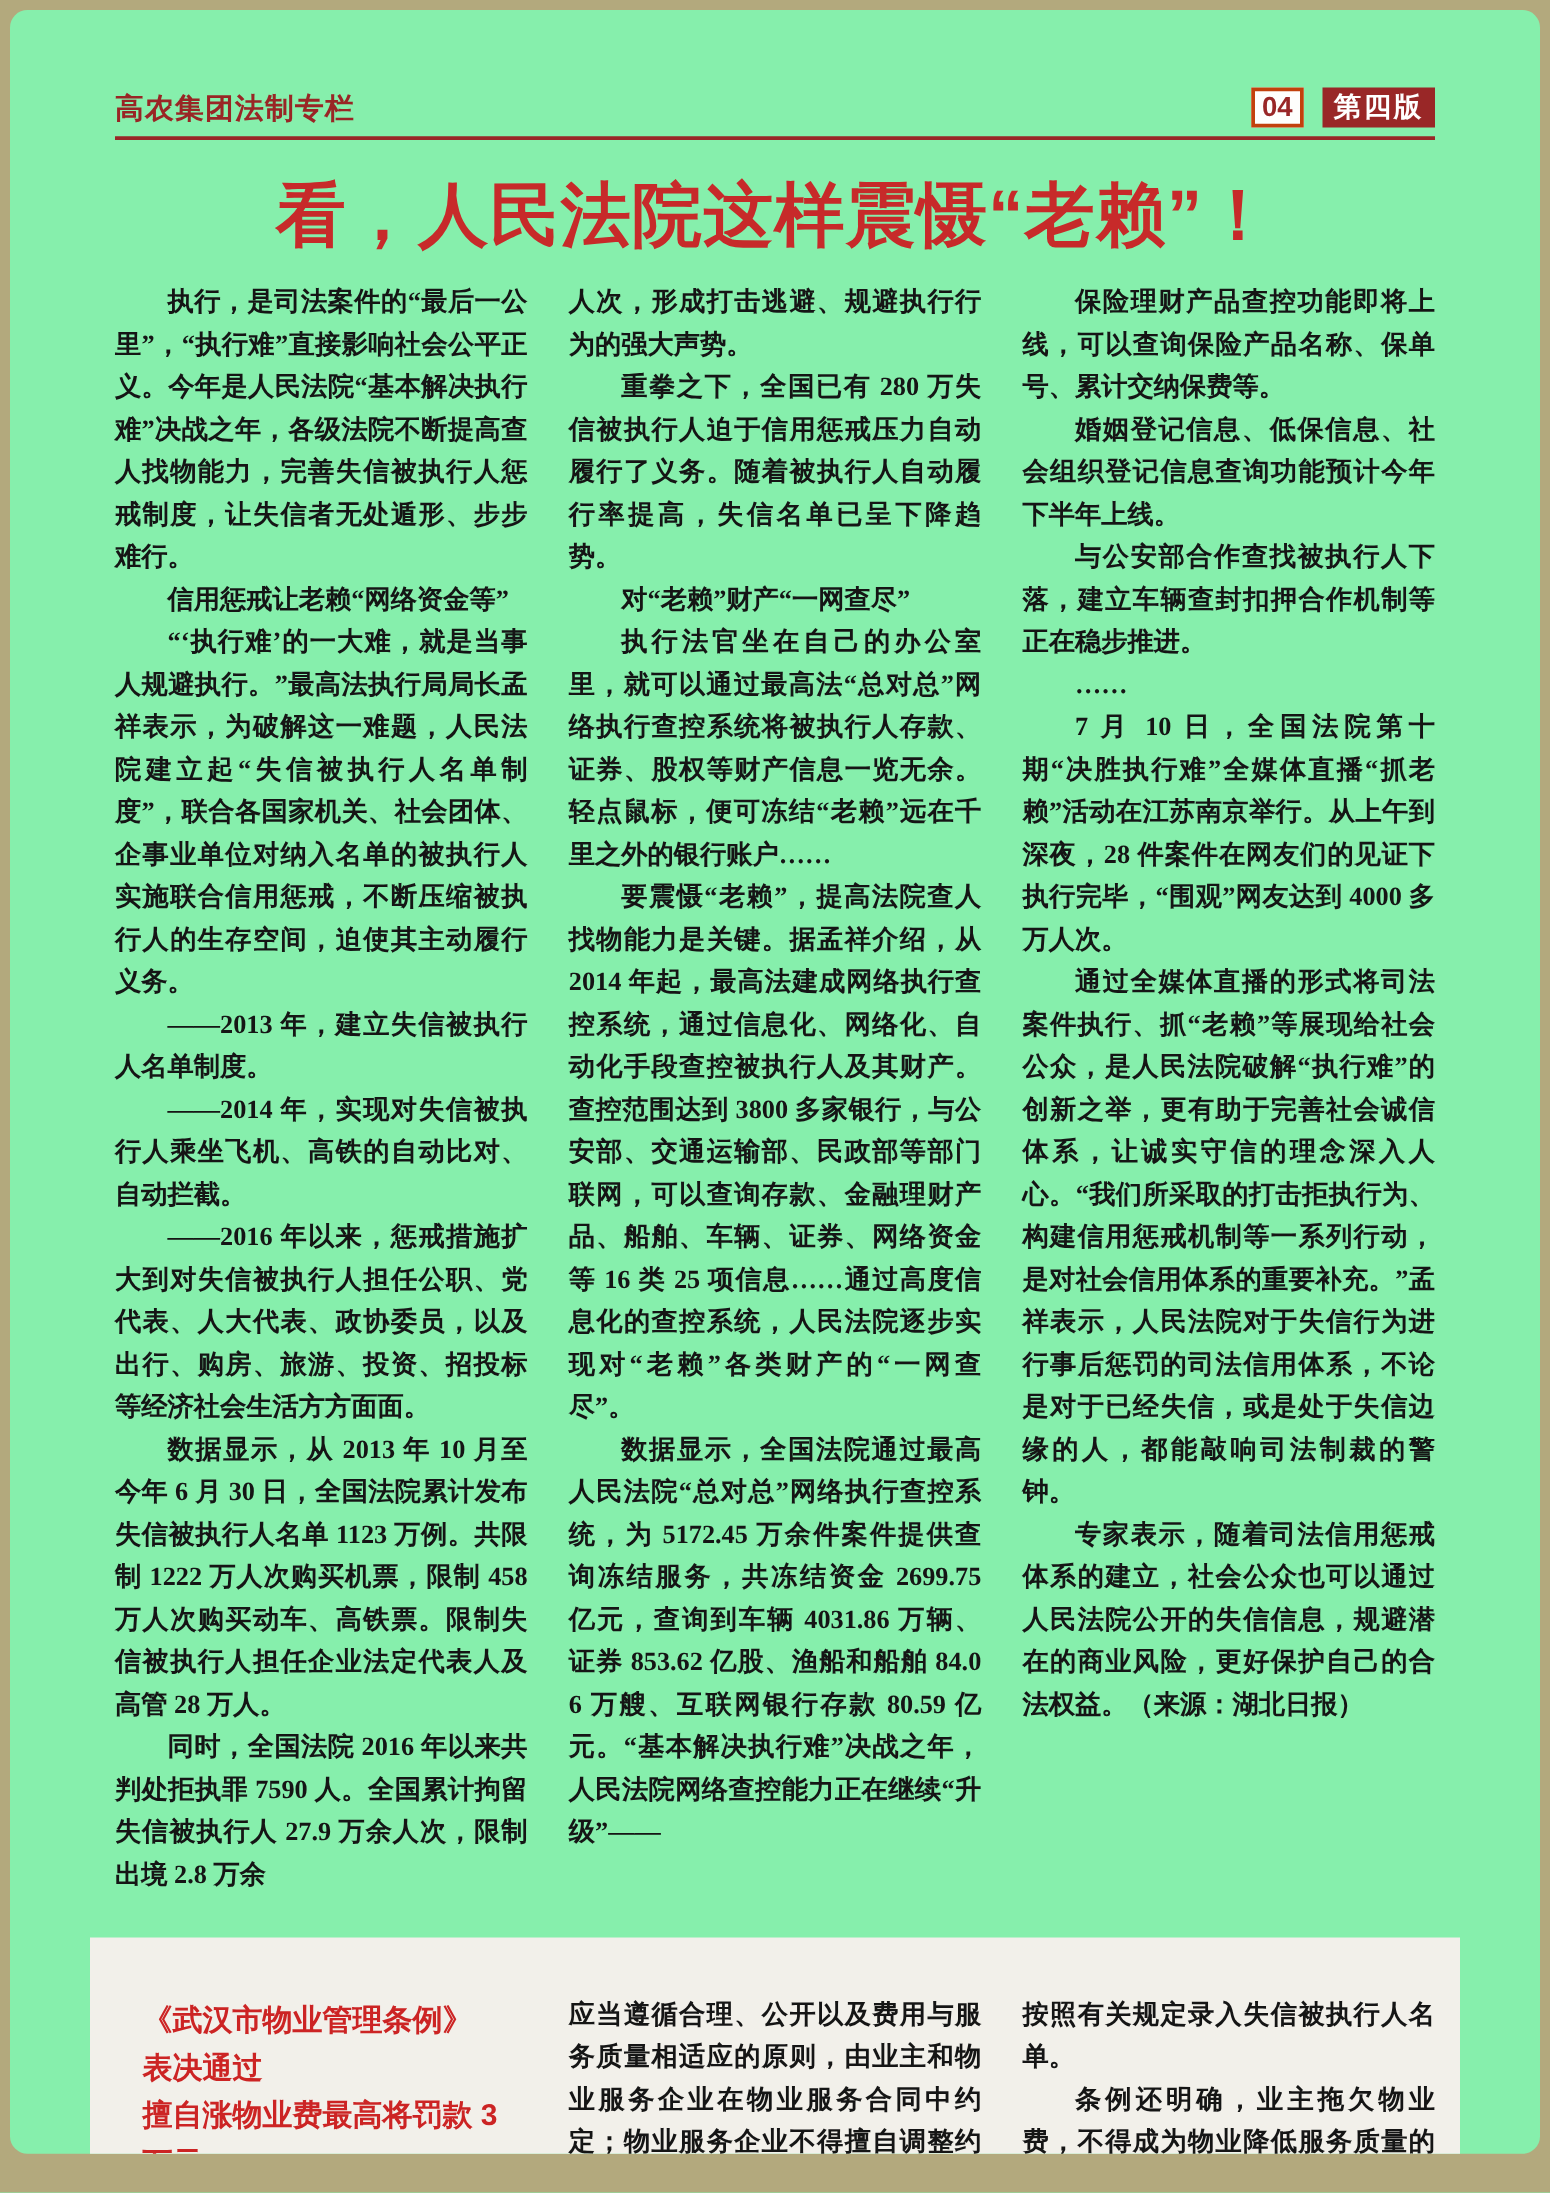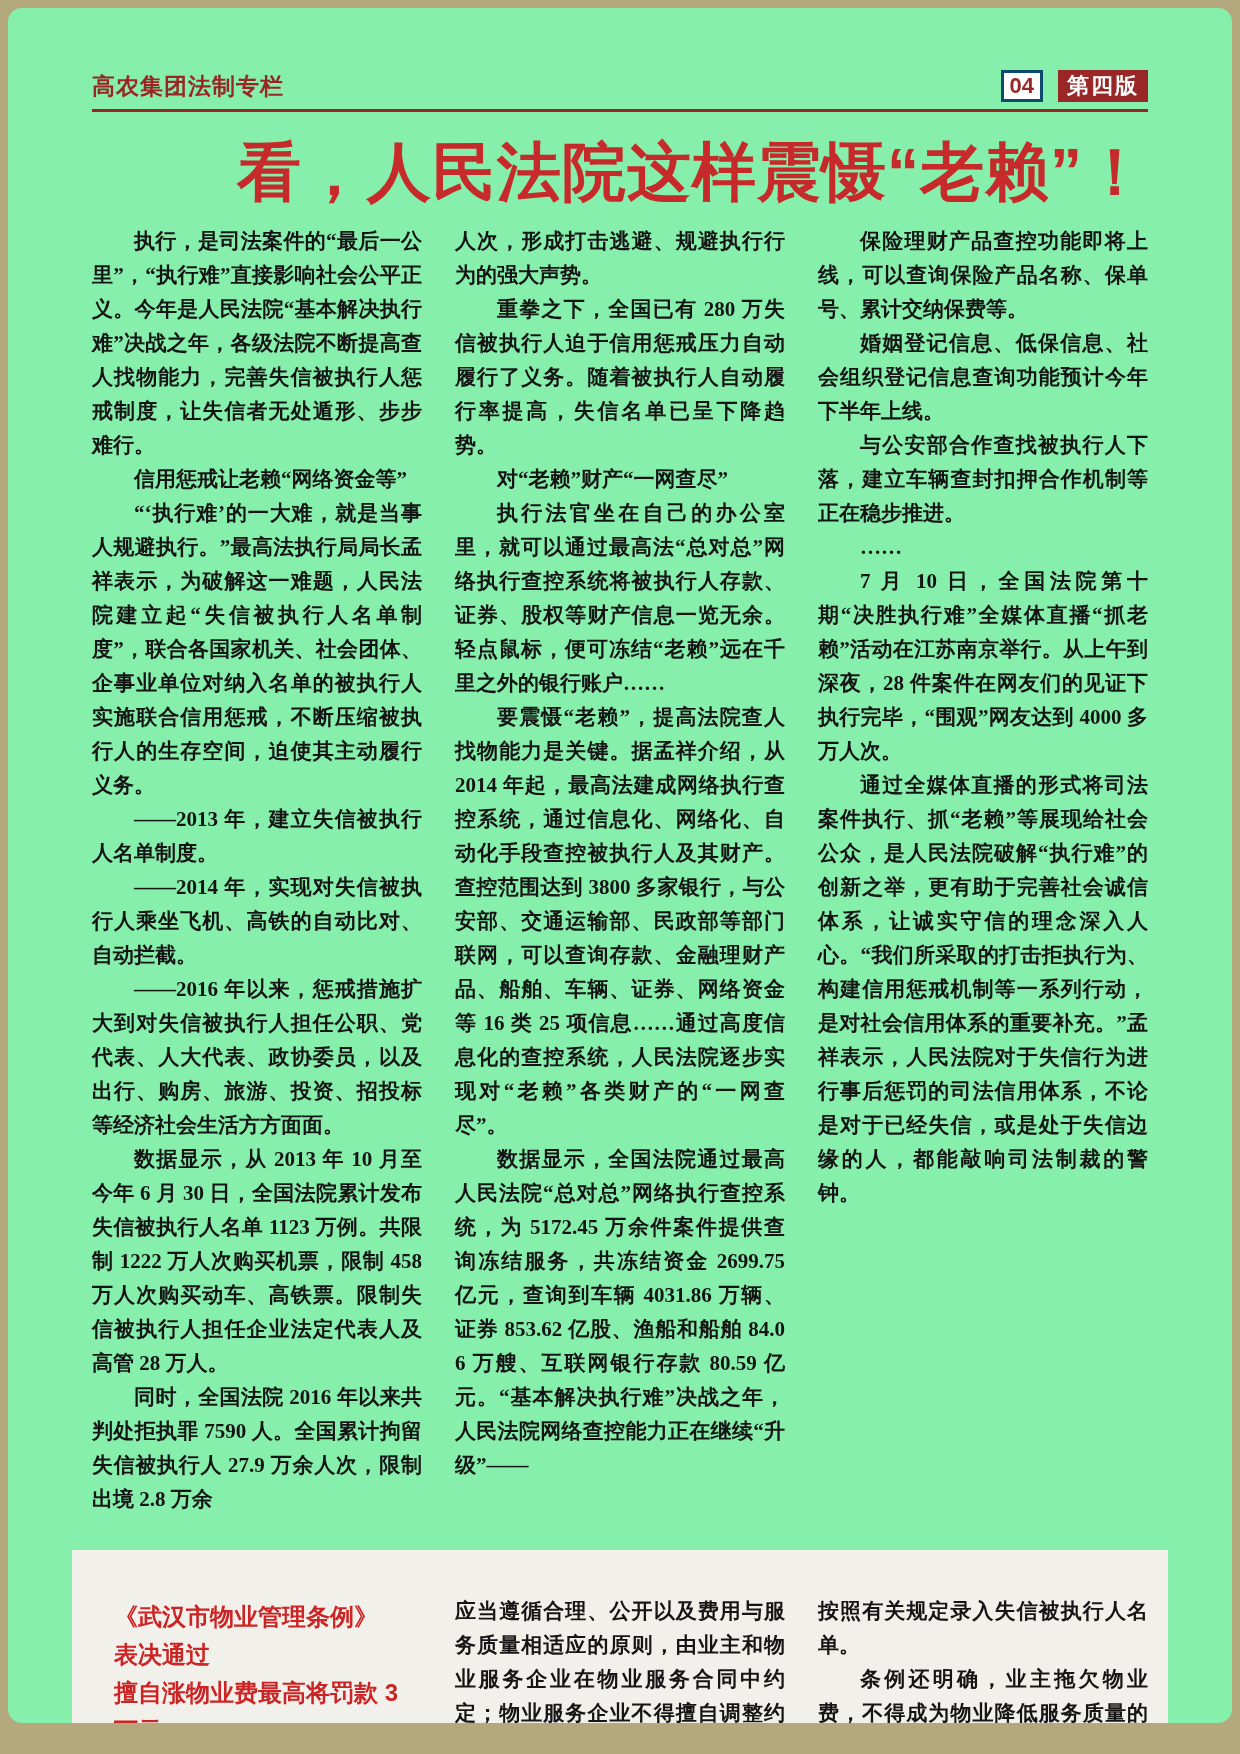--- a/index.html
+++ b/index.html
@@ -22,34 +22,34 @@
     border-bottom:3px solid #992727;
     padding-bottom:7px;position:relative;
   }
   .col-label{
     font-family:"Liberation Sans","DejaVu Sans",sans-serif;
     font-weight:bold;font-size:23px;color:#992525;letter-spacing:1px;
   }
   .badge{display:flex;align-items:stretch;}
   .num-box{
     font-family:"Liberation Sans","DejaVu Sans",sans-serif;
-    border:3px solid #0c4a6e;color:#992727;background:#fefefc;
+    border:3px solid #c2410c;color:#992727;background:#fefefc;
     font-weight:bold;font-size:22px;line-height:26px;padding:0 6px;
   }
   .edition-box{
     font-family:"Liberation Sans","DejaVu Sans",sans-serif;
     background:#992727;color:#ffffff;font-weight:bold;font-size:22px;
     line-height:26px;padding:3px 9px;margin-left:15px;letter-spacing:2px;
   }
 
   
   .main-title{
-    margin:30px 0 0;text-align:right;
+    margin:30px 0 0;text-align:center;
     font-family:"Liberation Sans","DejaVu Sans",sans-serif;
-    font-weight:bold;font-size:64px;color:#c72a2a;letter-spacing:1px;
+    font-weight:bold;font-size:56px;color:#c72a2a;letter-spacing:1px;
     line-height:60px;
   }
   .cols{display:flex;gap:33px;margin-top:22px;}
   .col{flex:1;min-width:0;}
   .col p{
     margin:0;font-size:21px;line-height:34px;color:#151515;
     text-align:justify;text-justify:inter-character;
     word-break:break-all;
     font-weight:bold;
   }
@@ -103,20 +103,21 @@
           <p class="indent">要震慑“老赖”，提高法院查人找物能力是关键。据孟祥介绍，从 2014 年起，最高法建成网络执行查控系统，通过信息化、网络化、自动化手段查控被执行人及其财产。查控范围达到 3800 多家银行，与公安部、交通运输部、民政部等部门联网，可以查询存款、金融理财产品、船舶、车辆、证券、网络资金等 16 类 25 项信息……通过高度信息化的查控系统，人民法院逐步实现对“老赖”各类财产的“一网查尽”。</p>
           <p class="indent">数据显示，全国法院通过最高人民法院“总对总”网络执行查控系统，为 5172.45 万余件案件提供查询冻结服务，共冻结资金 2699.75 亿元，查询到车辆 4031.86 万辆、证券 853.62 亿股、渔船和船舶 84.06 万艘、互联网银行存款 80.59 亿元。“基本解决执行难”决战之年，人民法院网络查控能力正在继续“升级”——</p>
         </div>
       <div class="col">
           <p class="indent">保险理财产品查控功能即将上线，可以查询保险产品名称、保单号、累计交纳保费等。</p>
           <p class="indent">婚姻登记信息、低保信息、社会组织登记信息查询功能预计今年下半年上线。</p>
           <p class="indent">与公安部合作查找被执行人下落，建立车辆查封扣押合作机制等正在稳步推进。</p>
           <p class="indent">……</p>
           <p class="indent">7 月 10 日，全国法院第十期“决胜执行难”全媒体直播“抓老赖”活动在江苏南京举行。从上午到深夜，28 件案件在网友们的见证下执行完毕，“围观”网友达到 4000 多万人次。</p>
           <p class="indent">通过全媒体直播的形式将司法案件执行、抓“老赖”等展现给社会公众，是人民法院破解“执行难”的创新之举，更有助于完善社会诚信体系，让诚实守信的理念深入人心。“我们所采取的打击拒执行为、构建信用惩戒机制等一系列行动，是对社会信用体系的重要补充。”孟祥表示，人民法院对于失信行为进行事后惩罚的司法信用体系，不论是对于已经失信，或是处于失信边缘的人，都能敲响司法制裁的警钟。</p>
+          <p class="indent">专家表示，随着司法信用惩戒体系的建立，社会公众也可以通过人民法院公开的失信信息，规避潜在的商业风险，更好保护自己的合法权益。（来源：湖北日报）</p>
         </div>
     </div>
 
     <div class="section2">
       <div class="cols">
         <div class="col">
           <div class="s2-title">
             <div>《武汉市物业管理条例》表决通过</div>
             <div>擅自涨物业费最高将罚款 3 万元</div>
           </div>

